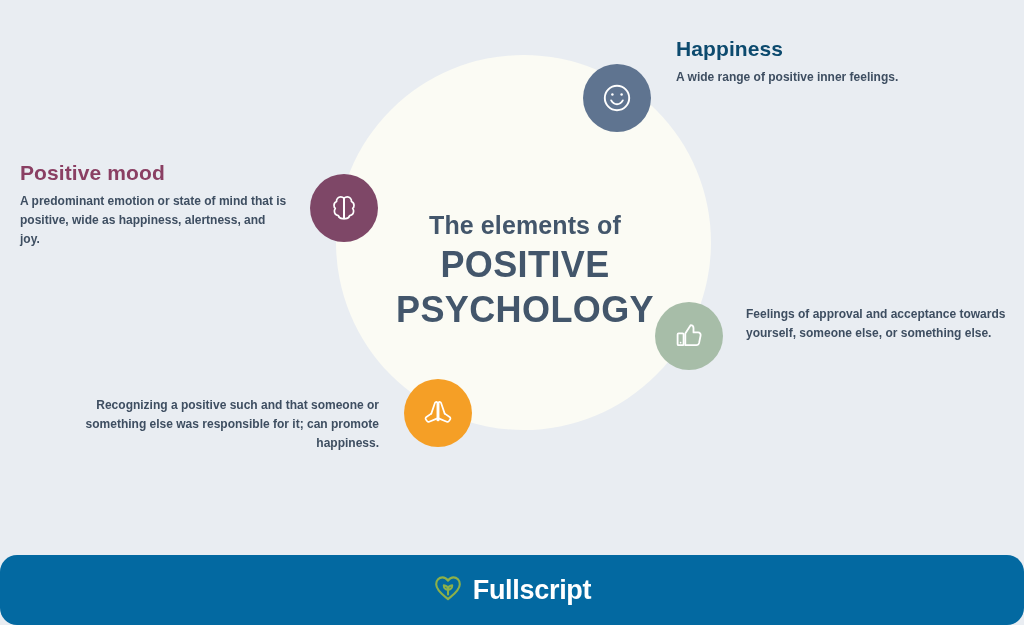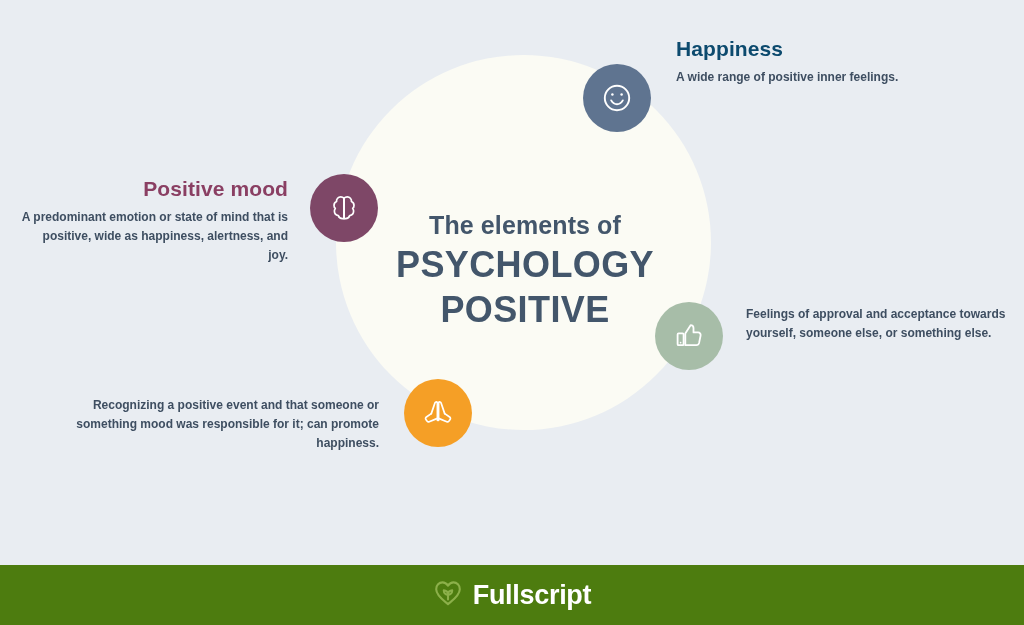--- a/index.html
+++ b/index.html
@@ -85,40 +85,41 @@
     margin: 0;
     font-size: 12px;
     font-weight: 600;
     line-height: 1.58;
     color: #3e4e61;
   }
 
   .block-happiness { left: 676px; top: 36px; width: 300px; text-align: left; }
   .block-happiness h2 { color: #0c4a6e; }
 
-  .block-mood { left: 20px; top: 176px; width: 268px; text-align: right; }
+  .block-mood { left: 20px; top: 160px; width: 268px; text-align: left; }
   .block-mood h2 { color: #8a3f63; }
 
   .block-attitude { left: 746px; top: 305px; width: 262px; text-align: left; }
   .block-attitude h2 { color: #a7bda8; }
 
   .block-gratitude { left: 74px; top: 396px; width: 305px; text-align: right; }
   .block-gratitude h2 { color: #f59f26; }
 
   
   .footer {
     position: absolute;
     left: 0;
     bottom: 0;
     width: 1024px;
-    height: 60px;
-    background: #4d7c0f;
+    height: 70px;
+    background: #0369a1;
     display: flex;
     align-items: center;
     justify-content: center;
+    border-radius: 17px;
   }
   .brand {
     display: flex;
     align-items: center;
     gap: 10px;
   }
   .brand-name {
     color: #ffffff;
     font-size: 27px;
     font-weight: 700;
@@ -128,22 +129,22 @@
 </style>
 </head>
 <body>
 
 <div id="infographic">
 
   <div class="center-blob"></div>
 
   <div class="center-title">
     <div class="line-small">The elements of</div>
+    <div class="line-big">POSITIVE</div>
     <div class="line-big">PSYCHOLOGY</div>
-    <div class="line-big">POSITIVE</div>
   </div>
 
   <div class="badge badge-happiness">
     <span>
       <svg width="36" height="36" viewBox="0 0 36 36" fill="none" stroke="#ffffff" stroke-width="1.9" stroke-linecap="round">
         <circle cx="18" cy="18" r="12.2"></circle>
         <circle cx="13.4" cy="14.6" r="1.25" fill="#ffffff" stroke="none"></circle>
         <circle cx="22.6" cy="14.6" r="1.25" fill="#ffffff" stroke="none"></circle>
         <path d="M12.2 20.4c1.5 2.6 3.6 3.9 5.8 3.9s4.3-1.3 5.8-3.9"></path>
       </svg>
@@ -187,21 +188,21 @@
         <path d="M17.4 7.5c-.9-.9-2.1-.6-2.5.6l-3.6 10.5"></path>
         <path d="M17.4 7.5v17.8"></path>
         <path d="M18.6 7.5c.9-.9 2.1-.6 2.5.6l3.6 10.5"></path>
         <path d="M18.6 7.5v17.8"></path>
         <path d="M11.3 18.6 6.4 22c-.9.6-1.1 1.8-.5 2.6l1.3 1.7c.5.6 1.3.8 2 .5l7.6-3.2"></path>
         <path d="M24.7 18.6 29.6 22c.9.6 1.1 1.8.5 2.6l-1.3 1.7c-.5.6-1.3.8-2 .5l-7.6-3.2"></path>
       </svg>
     </span>
   </div>
   <div class="block block-gratitude">
-    <p>Recognizing a positive event and that someone or something mood was responsible for it; can promote happiness.</p>
+    <p>Recognizing a positive such and that someone or something else was responsible for it; can promote happiness.</p>
   </div>
 
   <div class="footer">
     <div class="brand">
       <span>
         <svg width="30" height="28" viewBox="0 0 30 28" fill="none" stroke="#8cb04a" stroke-width="2.1" stroke-linecap="round" stroke-linejoin="round">
           <path d="M15 25.2C11.4 22 3.2 16.6 3.2 10.2c0-4 2.9-6.8 6.3-6.8 2.2 0 4.1 1.2 5.5 3.2 1.4-2 3.3-3.2 5.5-3.2 3.4 0 6.3 2.8 6.3 6.8 0 6.4-8.2 11.8-11.8 15z"></path>
           <path d="M15 20.4v-7.6"></path>
           <path d="M15 15.6c-2.4 0-4.2-1.8-4.2-4.2 2.4 0 4.2 1.8 4.2 4.2z"></path>
           <path d="M15 15.6c2.4 0 4.2-1.8 4.2-4.2-2.4 0-4.2 1.8-4.2 4.2z"></path>

